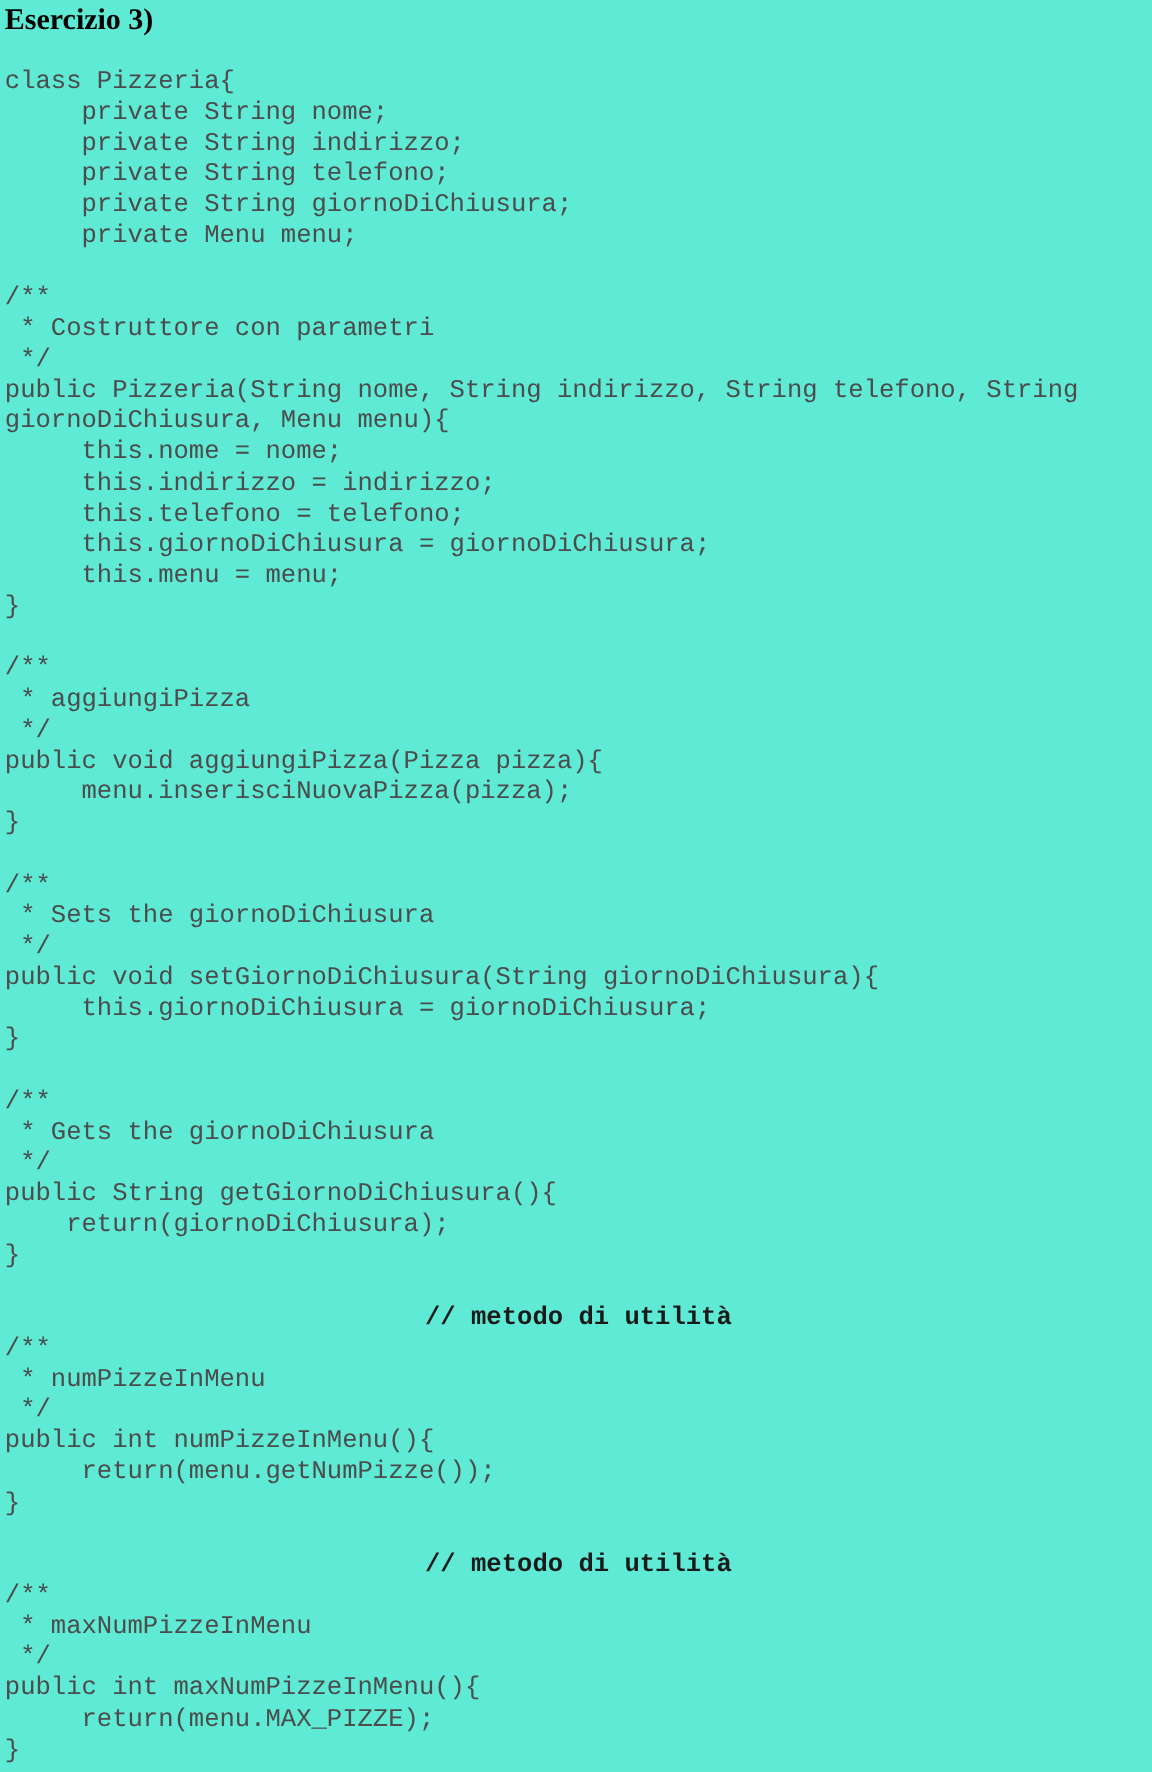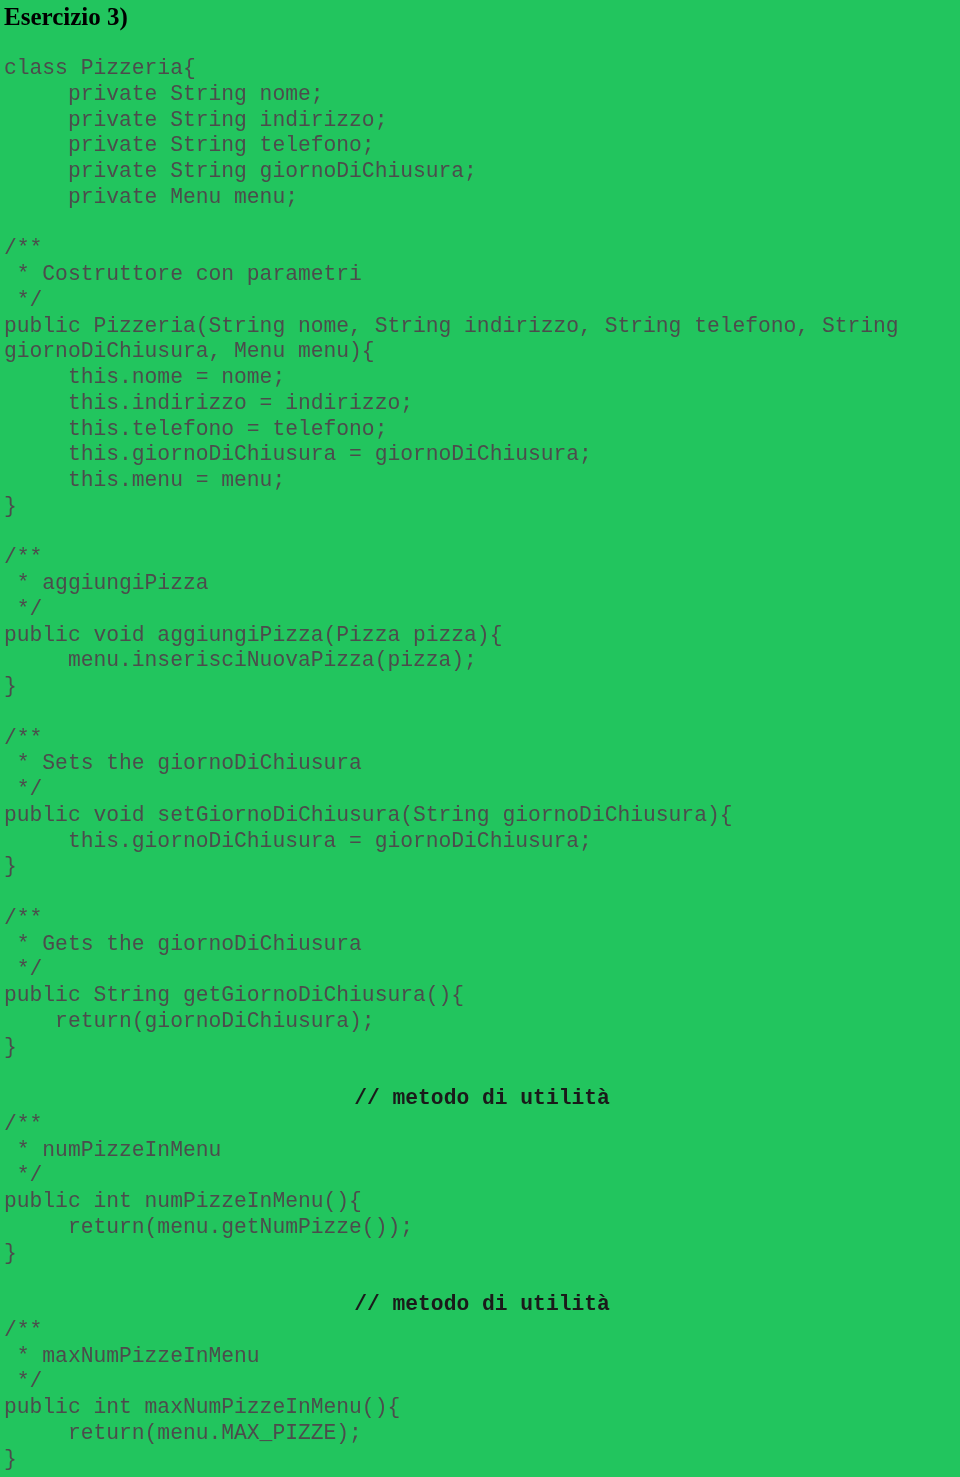--- a/index.html
+++ b/index.html
@@ -5,21 +5,21 @@
   html, body {
     margin: 0;
     padding: 0;
     background: #ffffff;
   }
 
   .page {
     position: relative;
     width: 960px;
     height: 1477px;
-    background: #22c55e;
+    background: #5eead4;
     overflow: hidden;
     box-sizing: border-box;
     padding: 0;
   }
 
   .exercise-title {
     position: absolute;
     left: 4px;
     top: 2px;
     font-family: "Liberation Serif", "DejaVu Serif", serif;

